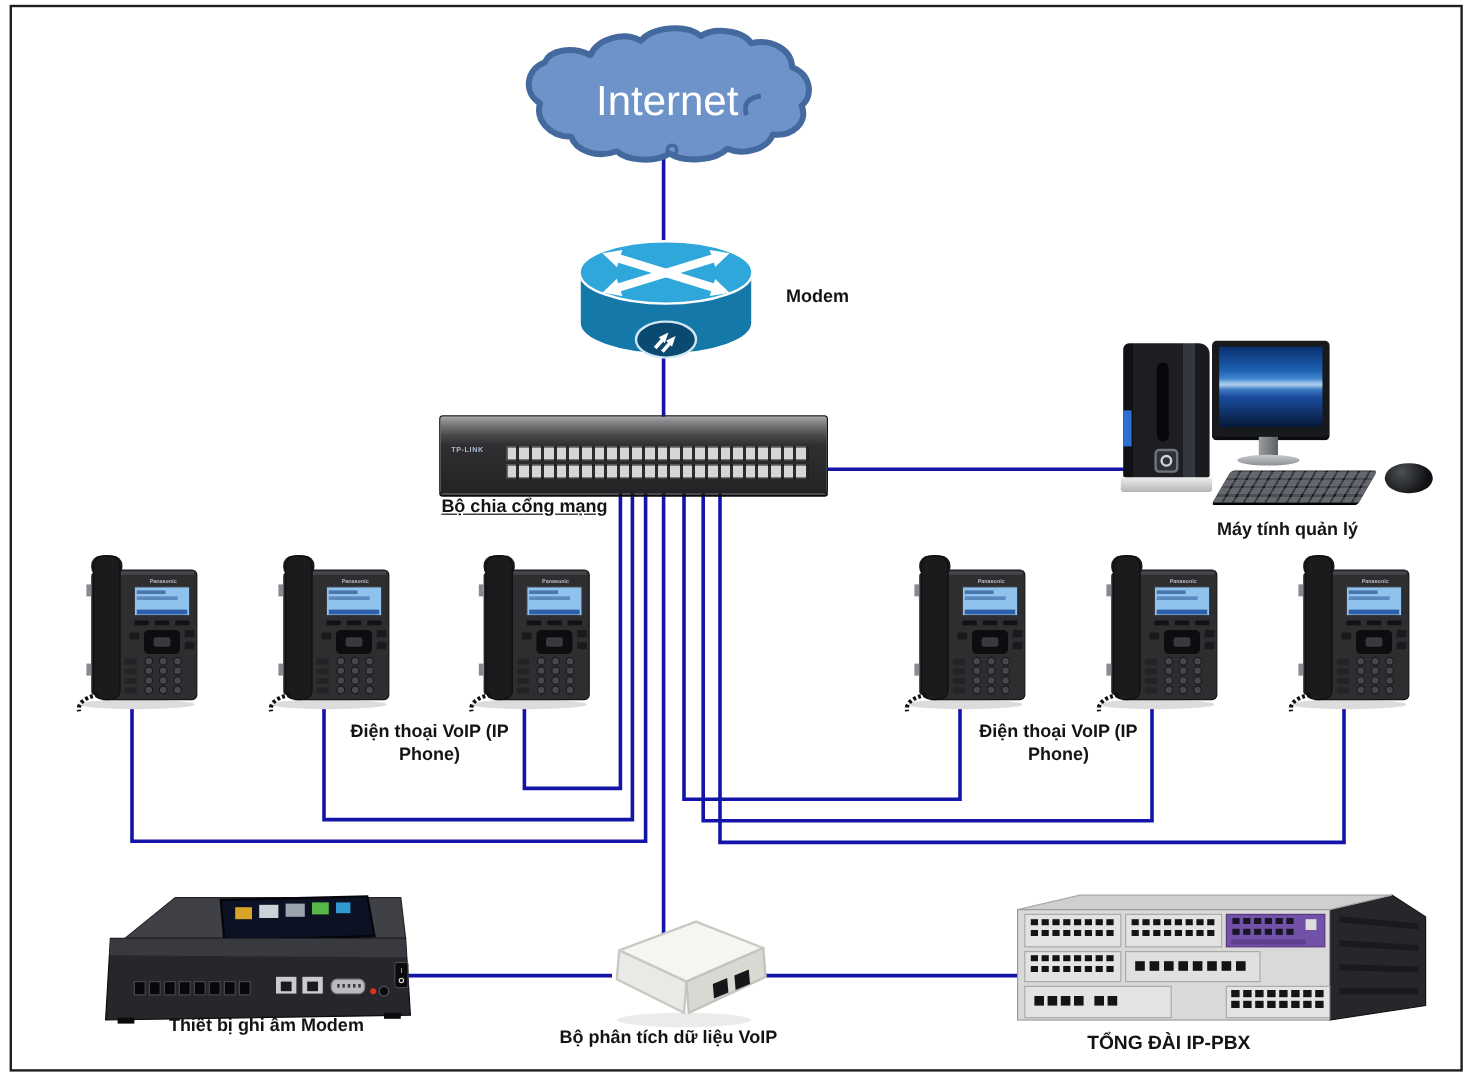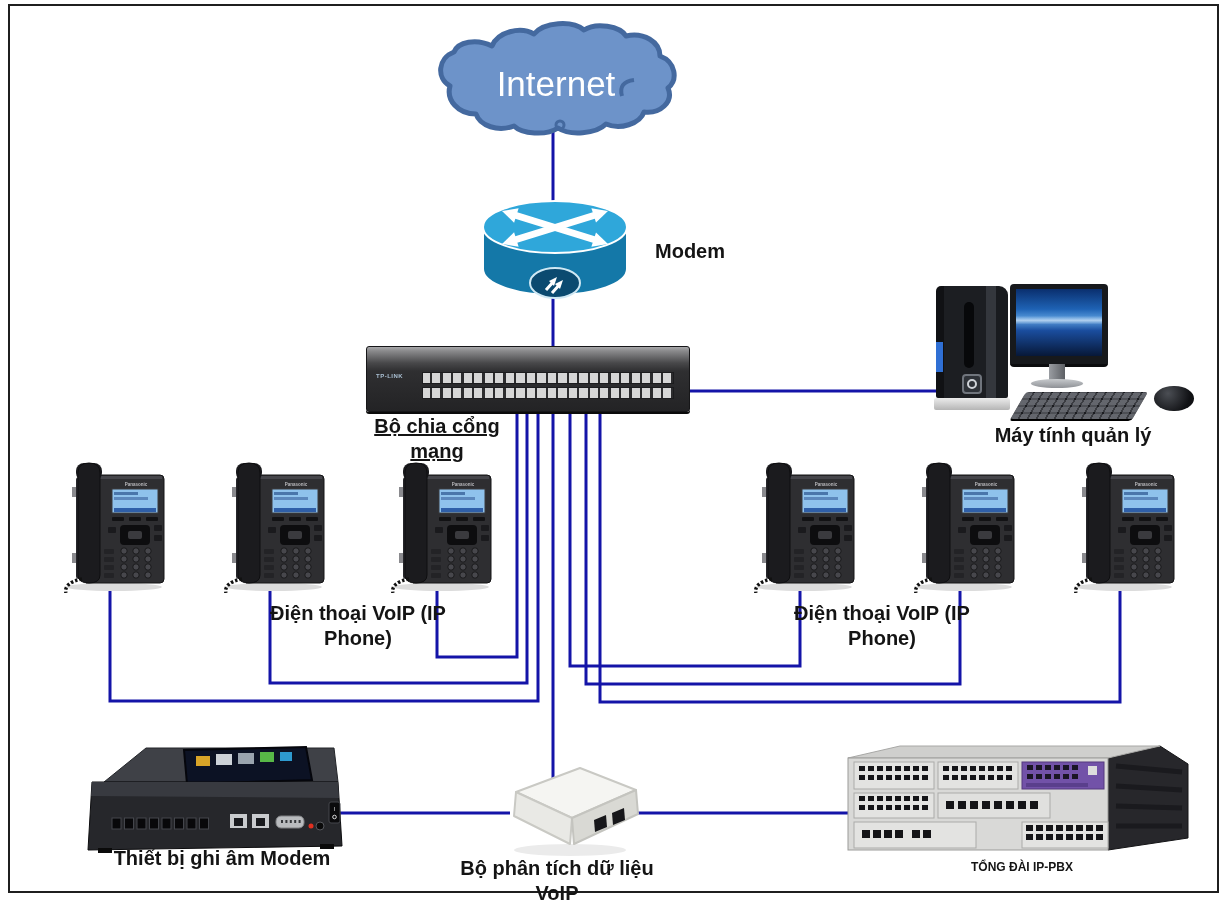--- a/index.html
+++ b/index.html
@@ -3,21 +3,21 @@
 <meta charset="utf-8">
 <style>
   html,body{margin:0;padding:0;background:#fff;}
   #canvas{position:relative;width:1226px;height:900px;background:#fff;overflow:hidden;
           font-family:"Liberation Sans",sans-serif;}
   .frame{position:absolute;left:8px;top:4px;width:1211px;height:889px;
          border:2px solid #1f1f1f;box-sizing:border-box;z-index:0;}
   #wires{position:absolute;left:0;top:0;z-index:1;}
   .conn{fill:none;stroke:var(--connector,#1414a8);stroke-width:3;}
   .dev{position:absolute;z-index:2;}
-  .lbl{position:absolute;z-index:3;font-weight:bold;font-size:20px;line-height:1.25;
+  .lbl{position:absolute;z-index:3;font-weight:bold;font-size:15px;line-height:1.25;
        color:#141414;text-align:center;}
   
   .switch{left:366px;top:346px;width:324px;height:66px;}
   .switch-body{position:absolute;inset:0;border-radius:3px;border:1px solid #161618;
     background:linear-gradient(180deg,#a8a8aa 0,#8a8a8c 4px,#48484a 16px,#2f2f31 24px,#232325 100%);
     box-shadow:0 2px 0 #0a0a0a;}
   .switch-brand{position:absolute;left:10px;top:27px;font-size:6px;font-weight:bold;
     letter-spacing:.5px;color:#a9bfd2;}
   .switch-ports{position:absolute;left:56px;width:252px;height:12px;
     background:repeating-linear-gradient(90deg,#d6d6d6 0 8px,#2c2c2e 8px 10.5px);
@@ -41,26 +41,26 @@
   .mon-base{left:1031px;top:379px;width:52px;height:9px;border-radius:50%;background:linear-gradient(#c7cacd,#8e9196);}
   .keyboard{left:1026px;top:392px;width:122px;height:27px;border-radius:3px;
     transform:skewX(-30deg);transform-origin:top left;border-bottom:2px solid #000;
     background:repeating-linear-gradient(90deg,rgba(205,210,220,.28) 0 7px,transparent 7px 9px),
       repeating-linear-gradient(0deg,rgba(205,210,220,.18) 0 5px,transparent 5px 7px),#1b1c20;}
   .mouse{left:1154px;top:386px;width:40px;height:25px;border-radius:20px/13px;
     background:radial-gradient(circle at 35% 30%,#4b4e54,#101114 70%);}
   
   .lbl-modem{left:655px;top:239px;}
   .lbl-switch{left:347px;top:414px;width:180px;text-decoration:underline;}
-  .lbl-computer{left:973px;top:423px;width:200px;}
+  .lbl-computer{left:973px;top:433px;width:200px;}
   .lbl-phones-left{left:268px;top:601px;width:180px;}
   .lbl-phones-right{left:792px;top:601px;width:180px;}
   .lbl-recorder{left:112px;top:846px;width:220px;}
   .lbl-analyzer{left:447px;top:856px;width:220px;}
-  .lbl-pbx{left:922px;top:860px;width:200px;font-size:12px;}
+  .lbl-pbx{left:874px;top:860px;width:200px;font-size:16px;}
   
   .cloud{left:428px;top:20px;}
   .modem{left:480px;top:197px;}
   .recorder{left:84px;top:740px;}
   .analyzer{left:488px;top:758px;}
   .pbx{left:842px;top:742px;}
   .phone{position:absolute;z-index:2;width:116px;height:132px;}
 </style>
 </head>
 <body>

